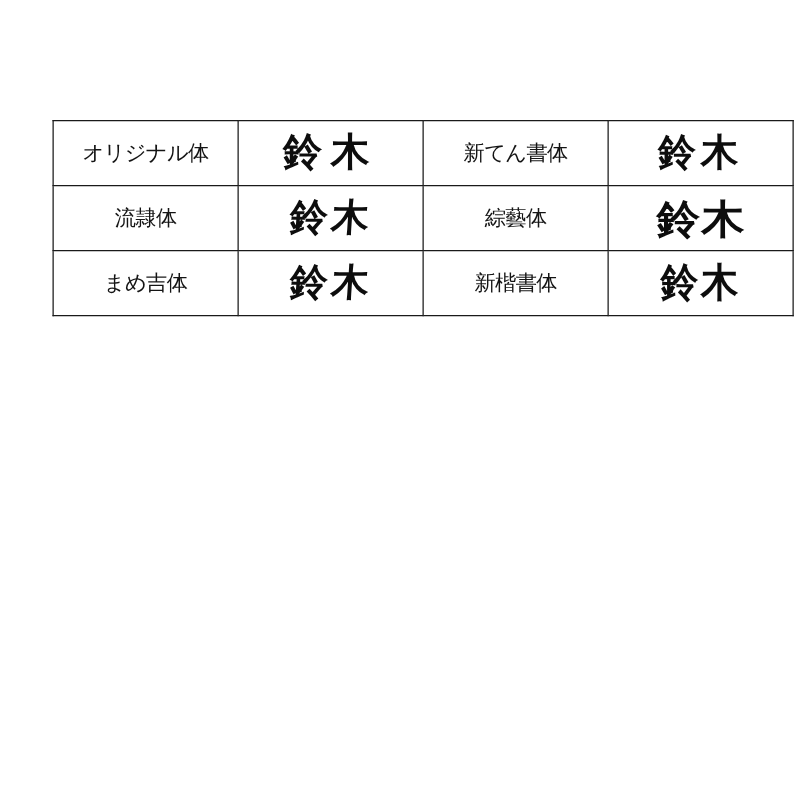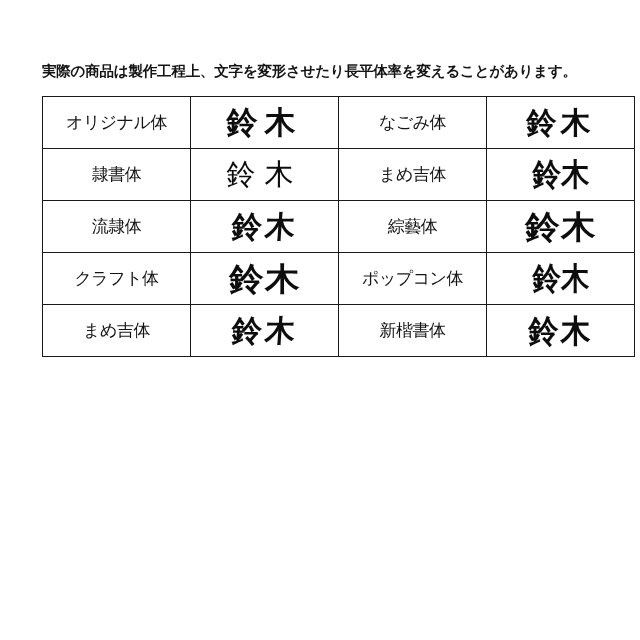--- a/index.html
+++ b/index.html
@@ -78,53 +78,40 @@
   .s-light      { font-family: "DejaVu Serif", "Liberation Serif", serif; font-size: 29px; font-weight: 400; letter-spacing: 9px; }
   .s-thin       { font-family: "DejaVu Serif", "Liberation Serif", serif; font-size: 28px; font-weight: 400; letter-spacing: 10px; }
   .s-slant      { font-family: "DejaVu Sans", "Liberation Sans", sans-serif; font-size: 30px; font-weight: 700; letter-spacing: 3px; transform: skewX(-4deg); transform-origin: center; }
   .s-tall       { font-family: "DejaVu Serif", "Liberation Serif", serif; font-size: 30px; font-weight: 700; letter-spacing: 2px; transform: scaleY(1.06); transform-origin: center; }
 </style>
 </head>
 <body>
 
 <div class="page">
 
-  <div class="note">実際の商品は製作工程上、文字を変形させたり長平体率を変えることがあります。</div>
 
   <div class="table-wrap">
     <table class="font-table">
       <tbody>
 
         <tr>
           <td class="name-cell">オリジナル体</td>
           <td class="sample-cell"><span class="sample s-bold-wide">鈴木</span></td>
-          <td class="name-cell">なごみ体</td>
+          <td class="name-cell">新てん書体</td>
           <td class="sample-cell"><span class="sample s-serif">鈴木</span></td>
         </tr>
 
-        <tr>
-          <td class="name-cell">隷書体</td>
-          <td class="sample-cell"><span class="sample s-light">鈴木</span></td>
-          <td class="name-cell">まめ吉体</td>
-          <td class="sample-cell"><span class="sample s-cond">鈴木</span></td>
-        </tr>
 
         <tr>
           <td class="name-cell">流隷体</td>
           <td class="sample-cell"><span class="sample s-slant">鈴木</span></td>
           <td class="name-cell">綜藝体</td>
           <td class="sample-cell"><span class="sample s-heavy">鈴木</span></td>
         </tr>
 
-        <tr>
-          <td class="name-cell">クラフト体</td>
-          <td class="sample-cell"><span class="sample s-heavy">鈴木</span></td>
-          <td class="name-cell">ポップコン体</td>
-          <td class="sample-cell"><span class="sample s-cond">鈴木</span></td>
-        </tr>
 
 
 
 
 
         <tr>
           <td class="name-cell">まめ吉体</td>
           <td class="sample-cell"><span class="sample s-slant">鈴木</span></td>
           <td class="name-cell">新楷書体</td>
           <td class="sample-cell"><span class="sample s-tall">鈴木</span></td>

